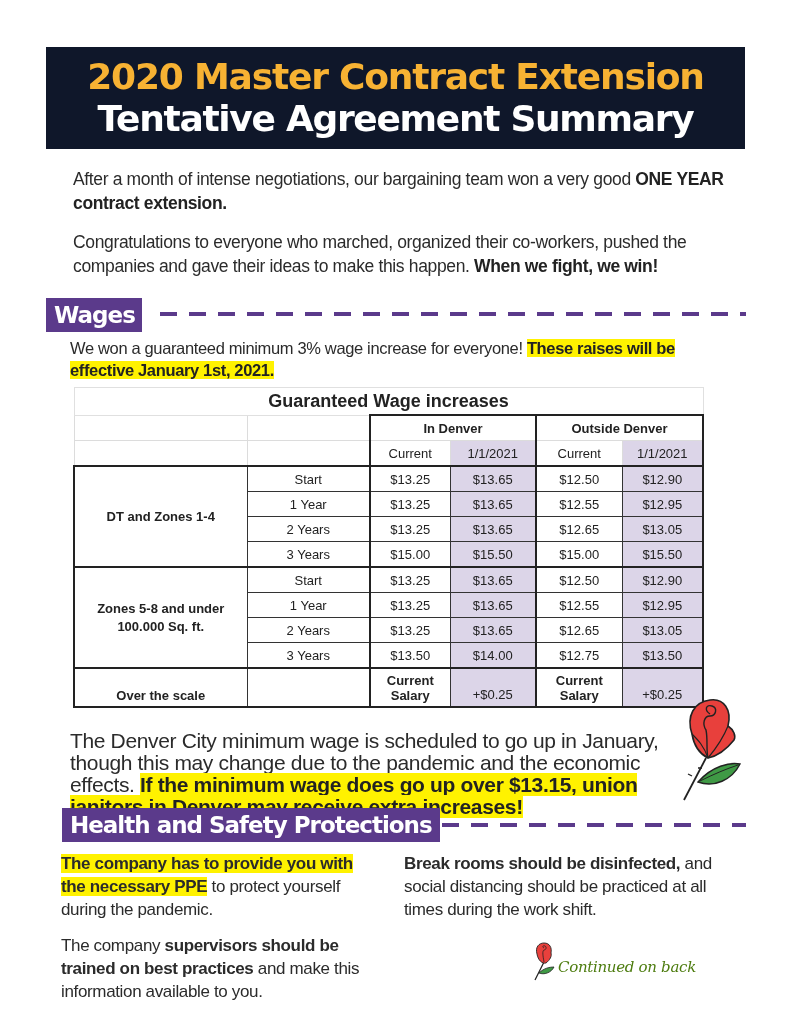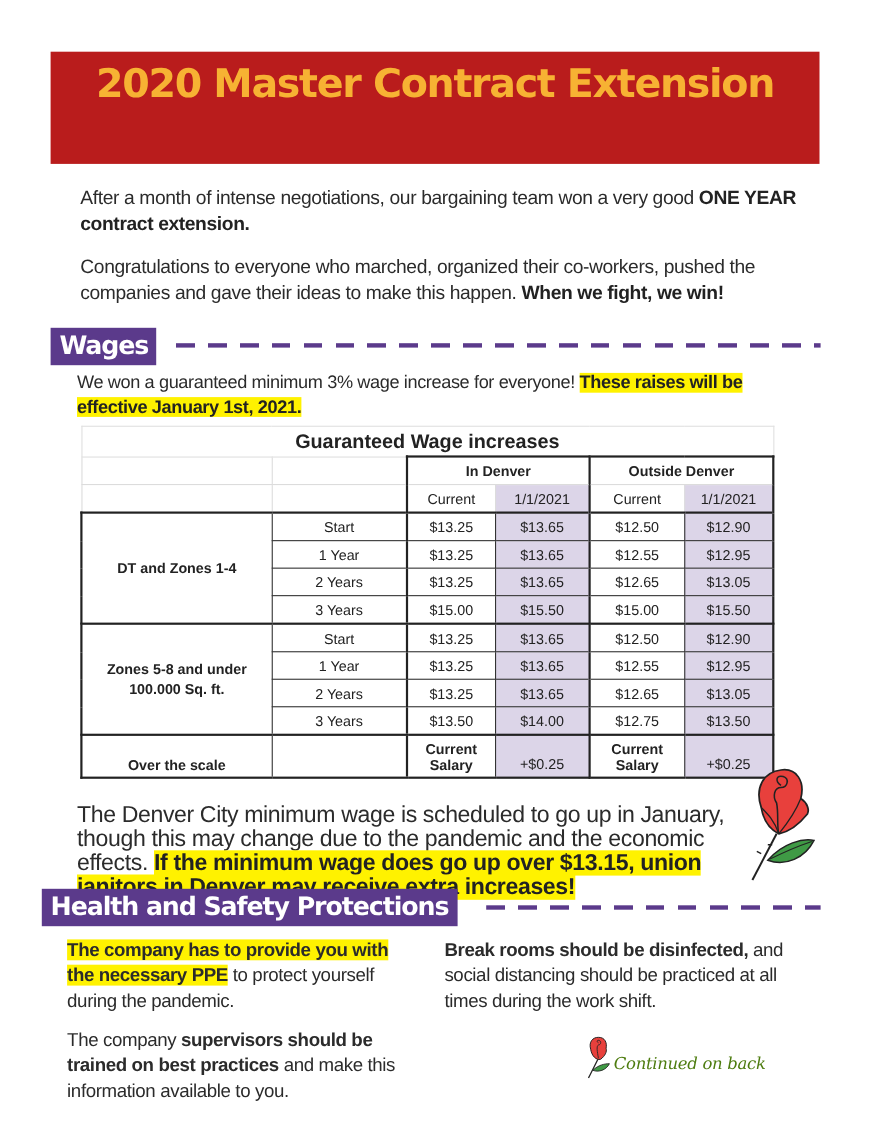--- a/index.html
+++ b/index.html
@@ -2,21 +2,21 @@
 <html><head>
 <meta charset="utf-8">
 <style>
   html, body { margin: 0; padding: 0; background: #ffffff; }
   body {
     width: 791px; height: 1024px; position: relative; overflow: hidden;
     font-family: "Liberation Sans", "DejaVu Sans", sans-serif; color: #2b2b2b;
   }
   .title-banner {
     position: absolute; left: 46px; top: 47px; width: 699px; height: 102px;
-    background: #b91c1c; text-align: center;
+    background: #0f172a; text-align: center;
   }
   .title-line1 {
     position: absolute; left: 0; right: 0; top: 8px;
     font-family: "DejaVu Sans", sans-serif; font-weight: bold;
     font-size: 36px; letter-spacing: -1.2px; color: #f7b233; line-height: 44px;
   }
   .title-line2 {
     position: absolute; left: 0; right: 0; top: 50px;
     font-family: "DejaVu Sans", sans-serif; font-weight: bold;
     font-size: 36px; letter-spacing: -1.3px; color: #ffffff; line-height: 44px;
@@ -64,20 +64,21 @@
     position: absolute; left: 558px; top: 958px; font-family: "DejaVu Serif", serif;
     font-style: italic; font-size: 15px; color: #4d7c0f; letter-spacing: -0.3px;
   }
   svg { display: block; }
 </style>
 </head>
 <body>
 
 <div class="title-banner">
   <div class="title-line1">2020 Master Contract Extension</div>
+  <div class="title-line2">Tentative Agreement Summary</div>
 </div>
 
 <div class="para" style="top:167px;">
   <span>After a month of intense negotiations, our bargaining team won a very good </span><b>ONE YEAR contract extension.</b>
 </div>
 <div class="para" style="top:230px;">
   <span>Congratulations to everyone who marched, organized their co-workers, pushed the companies and gave their ideas to make this happen. </span><b>When we fight, we win!</b>
 </div>
 
 <div class="section-head" style="left:46px; top:298px; width:96px;">Wages</div>
@@ -195,21 +196,21 @@
     <path d="M14 38 C 8 20, 16 6, 32 4 C 46 2, 54 14, 50 30 C 56 34, 58 40, 56 44 C 48 54, 40 60, 30 62 C 22 58, 16 50, 14 38 Z" fill="#e8403c" stroke="#222" stroke-width="1.6"></path>
     <path d="M32 18 C 26 14, 28 8, 34 10 C 40 12, 38 20, 32 20 C 26 20, 24 28, 28 34 C 30 44, 28 54, 30 62" stroke="#222" stroke-width="1.4" fill="none"></path>
     <path d="M14 38 C 20 44, 26 50, 30 62 M50 30 C 46 40, 40 50, 30 62" stroke="#222" stroke-width="1.2" fill="none"></path>
   </svg>
 </div>
 
 <div class="para" style="top:730px; left:70px; width:620px; font-size:21px; line-height:22px;">
   <span>The Denver City minimum wage is scheduled to go up in January, though this may change due to the pandemic and the economic effects. </span><b class="hl">If the minimum wage does go up over $13.15, union janitors in Denver may receive extra increases!</b>
 </div>
 
-<div class="section-head" style="left:38px; top:808px; width:378px;">Health and Safety Protections</div>
+<div class="section-head" style="left:62px; top:808px; width:378px;">Health and Safety Protections</div>
 <div class="dash-line" style="left:442px; top:823px; width:304px;"></div>
 
 <div class="col-wrap" style="left:61px; top:852px; width:318px;">
   <b class="hl">The company has to provide you with the necessary PPE</b><span> to protect yourself during the pandemic.</span>
 </div>
 <div class="col-wrap" style="left:61px; top:934px; width:318px;">
   <span>The company </span><b>supervisors should be trained on best practices</b><span> and make this information available to you.</span>
 </div>
 <div class="col-wrap" style="left:404px; top:852px; width:340px;">
   <b>Break rooms should be disinfected,</b><span> and social distancing should be practiced at all times during the work shift.</span>

